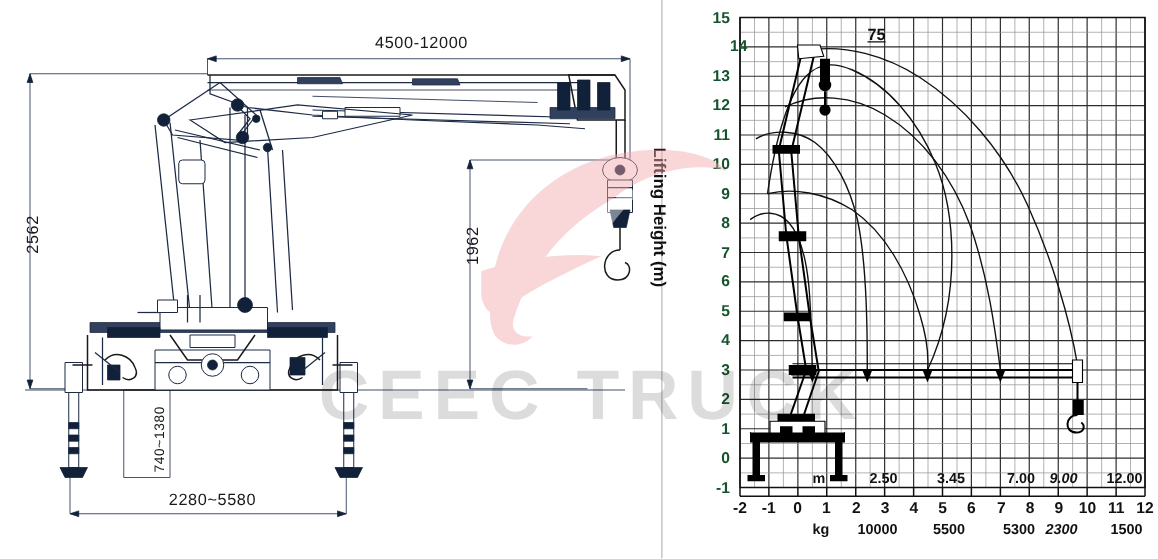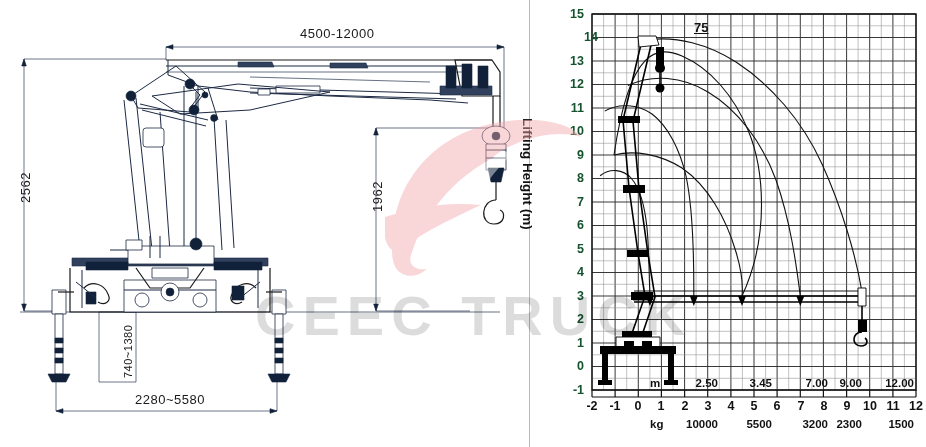--- a/index.html
+++ b/index.html
@@ -127,21 +127,21 @@
     color: #111;
     line-height: 13px;
     font-family: "Liberation Sans", sans-serif;
   }
   #cap-table .caprow { display: flex; align-items: baseline; }
   #cap-table .unit { width: 22px; text-align: left; }
   #cap-table .cell { text-align: right; margin-top: 28px; }
   #cap-table .c0 { width: 46px; }
   #cap-table .c1 { width: 54px; }
   #cap-table .c2 { width: 56px; }
-  #cap-table .c3 { width: 34px; }
+  #cap-table .c3 { width: 34px; font-style: italic; }
   #cap-table .c4 { width: 52px; }
 
   svg { display: block; }
 </style>
 </head>
 <body>
 
 <div id="page">
 
   <div id="left-panel">
@@ -560,21 +560,21 @@
         <span class="cell c0">2.50</span>
         <span class="cell c1">3.45</span>
         <span class="cell c2">7.00</span>
         <span class="cell c3">9.00</span>
         <span class="cell c4">12.00</span>
       </div>
       <div class="caprow">
         <span class="unit">kg</span>
         <span class="cell c0">10000</span>
         <span class="cell c1">5500</span>
-        <span class="cell c2">3200</span>
+        <span class="cell c2">5300</span>
         <span class="cell c3">2300</span>
         <span class="cell c4">1500</span>
       </div>
     </div>
   </div>
 
   <div id="ylabel">Lifting Height (m)</div>
 
   <svg id="wm-leaf" viewBox="0 0 200 190">
     <path d="M8 130 C10 78 48 30 110 18 C150 10 186 18 196 32

